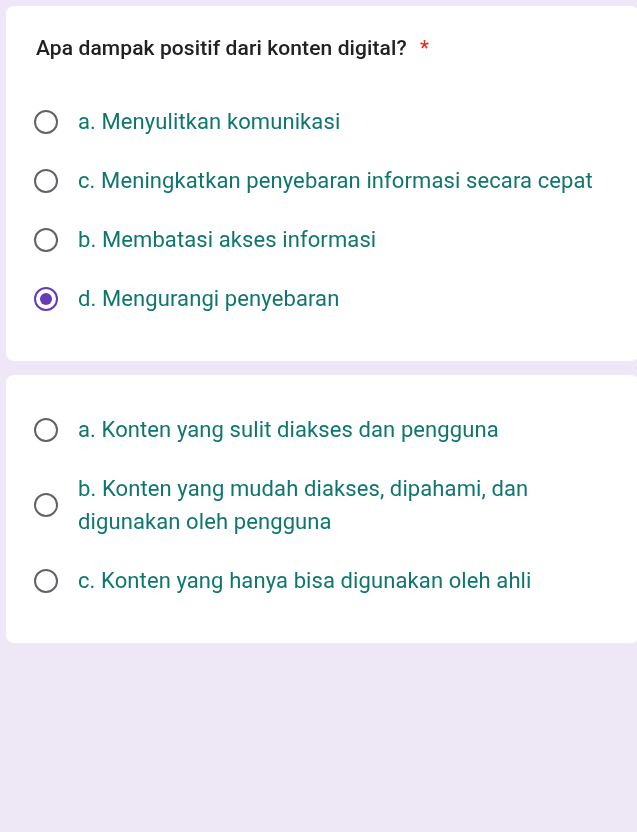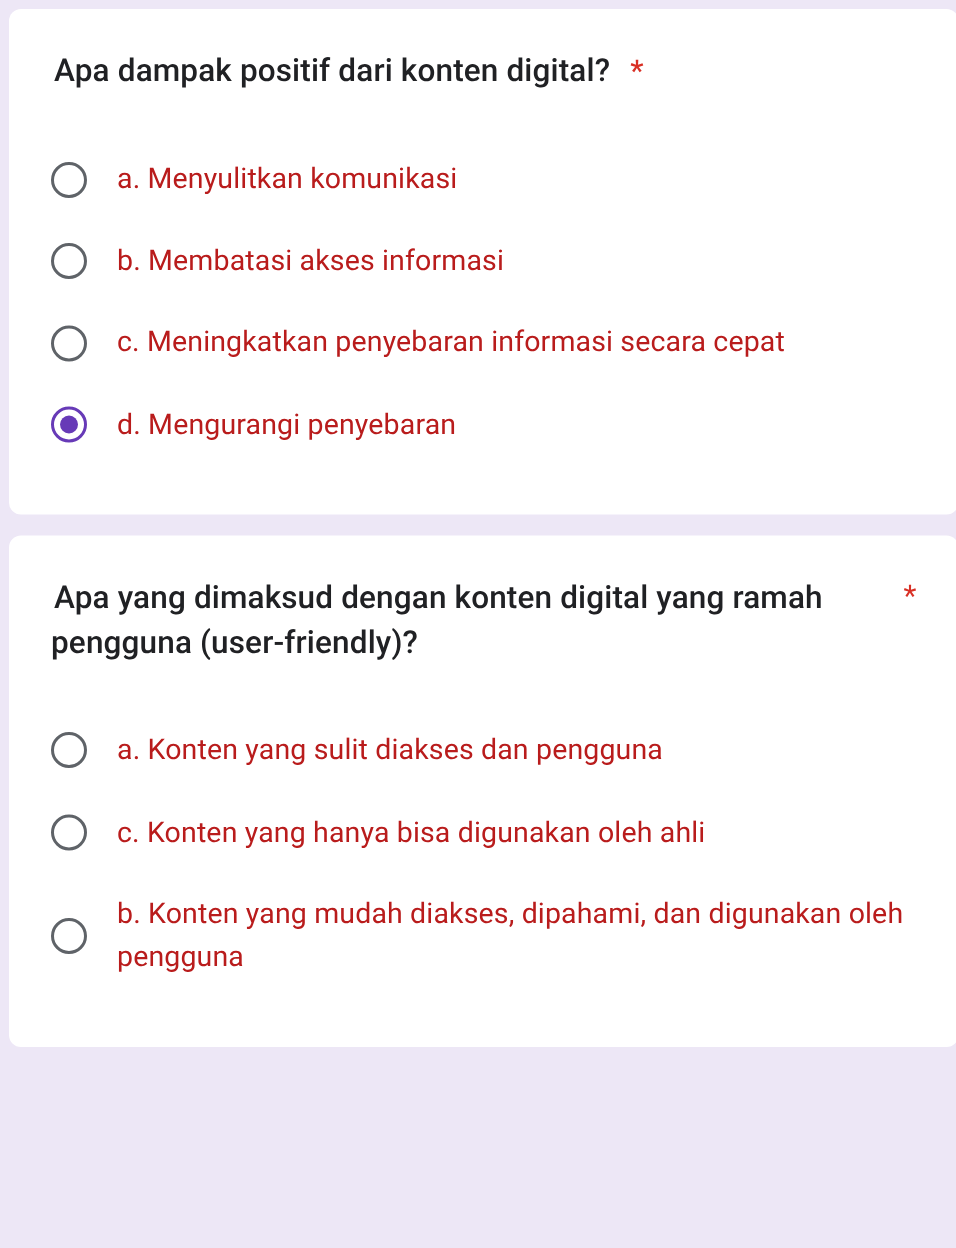--- a/index.html
+++ b/index.html
@@ -61,66 +61,60 @@
     position: absolute;
     top: 50%;
     left: 50%;
     width: 12px;
     height: 12px;
     background: #673ab7;
     border-radius: 50%;
     transform: translate(-50%, -50%);
   }
   .option-label {
-    font-size: 19px;
-    color: #b91c1c;
+    font-size: 22px;
+    color: #0f766e;
     line-height: 1.5;
     letter-spacing: 0.1px;
   }
 </style>
 </head>
 <body>
 
 <div class="card">
   <div class="question-row">
     <span class="question-title">
       <span>Apa dampak positif dari konten digital?</span>
       <span class="required">*</span>
     </span>
   </div>
   <div class="option">
     <span class="radio"></span>
     <span class="option-label">a. Menyulitkan komunikasi</span>
   </div>
   <div class="option">
     <span class="radio"></span>
-    <span class="option-label">b. Membatasi akses informasi</span>
+    <span class="option-label">c. Meningkatkan penyebaran informasi secara cepat</span>
   </div>
   <div class="option">
     <span class="radio"></span>
-    <span class="option-label">c. Meningkatkan penyebaran informasi secara cepat</span>
+    <span class="option-label">b. Membatasi akses informasi</span>
   </div>
   <div class="option">
     <span class="radio selected"></span>
     <span class="option-label">d. Mengurangi penyebaran</span>
   </div>
 </div>
 
 <div class="card">
-  <div class="question-row">
-    <span class="question-title">
-      <span>Apa yang dimaksud dengan konten digital yang ramah pengguna (user-friendly)?</span>
-    </span>
-    <span class="required">*</span>
-  </div>
   <div class="option">
     <span class="radio"></span>
     <span class="option-label">a. Konten yang sulit diakses dan pengguna</span>
   </div>
   <div class="option">
     <span class="radio"></span>
-    <span class="option-label">c. Konten yang hanya bisa digunakan oleh ahli</span>
+    <span class="option-label">b. Konten yang mudah diakses, dipahami, dan digunakan oleh pengguna</span>
   </div>
   <div class="option">
     <span class="radio"></span>
-    <span class="option-label">b. Konten yang mudah diakses, dipahami, dan digunakan oleh pengguna</span>
+    <span class="option-label">c. Konten yang hanya bisa digunakan oleh ahli</span>
   </div>
 </div>
 
 </body></html>

